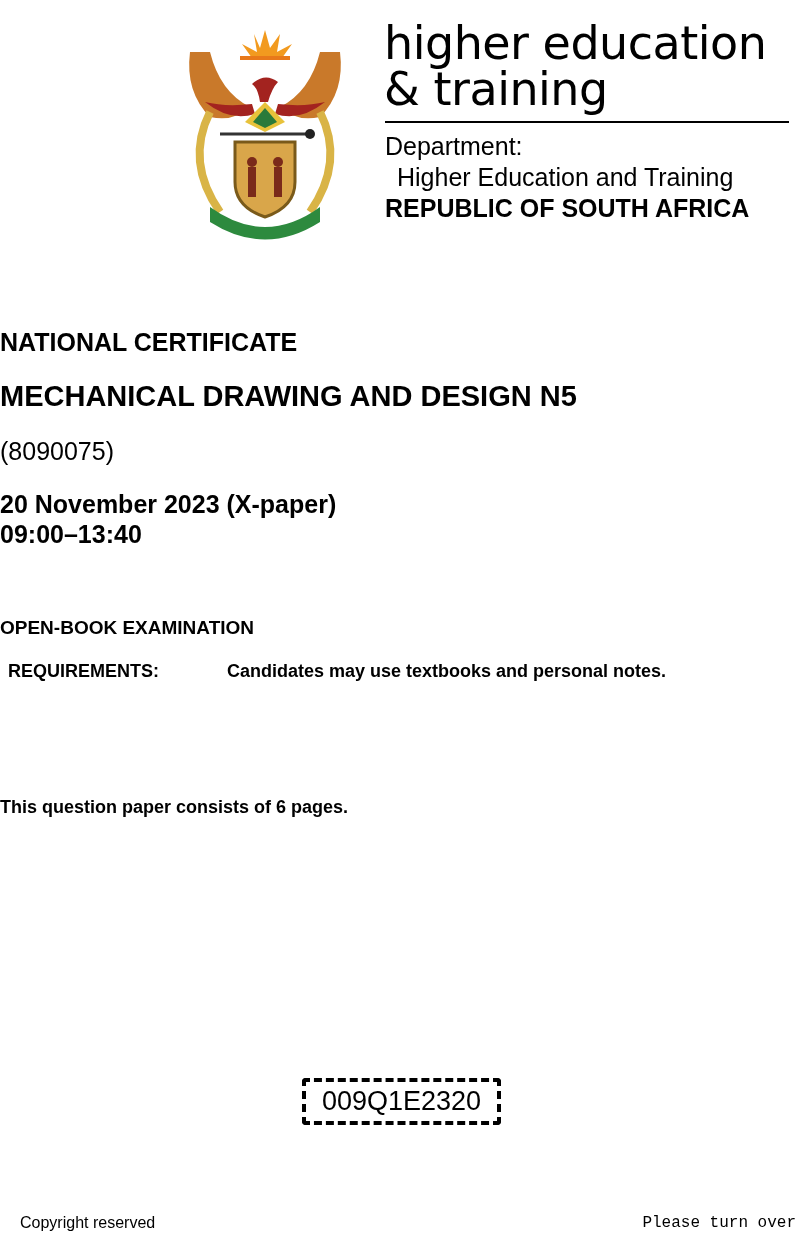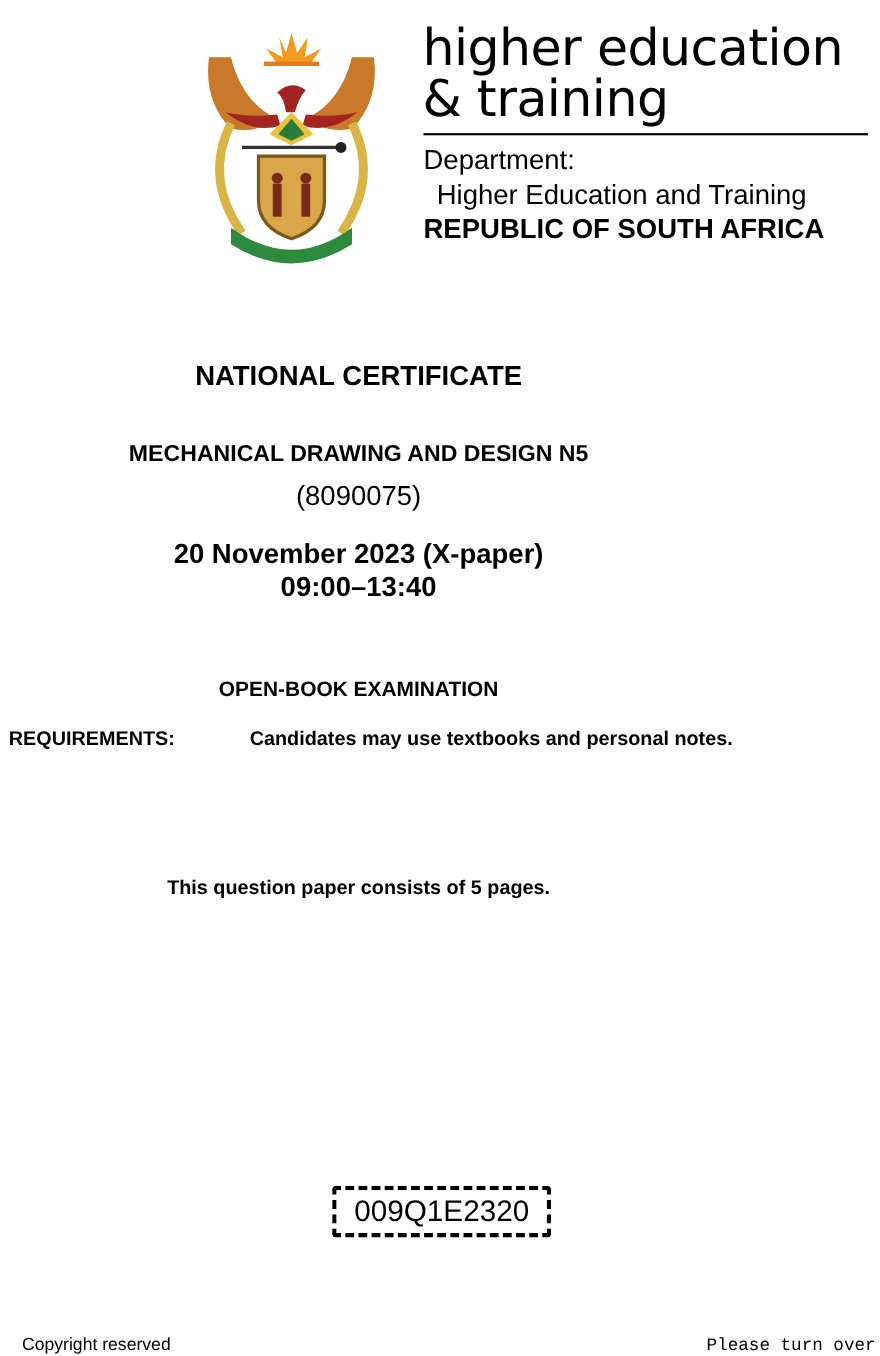--- a/index.html
+++ b/index.html
@@ -1,18 +1,18 @@
 <!DOCTYPE html>
 <html><head>
 <meta charset="utf-8">
 <style>
   html, body { margin:0; padding:0; background:#fff; }
   body { width:800px; height:1233px; position:relative; overflow:hidden; font-family:"Liberation Sans", sans-serif; color:#000; }
   .abs { position:absolute; }
-  .center { left:0; width:652px; text-align:center; }
+  .center { left:0; width:652px; }
   .logo-text-big { font-family:"DejaVu Sans", sans-serif; font-size:46px; line-height:46px; letter-spacing:-0.5px; }
   .dept { font-size:25px; line-height:31px; }
   .bold { font-weight:bold; }
   .code-box { border:4px dashed #000; border-radius:4px; padding:4px 16px; font-size:27px; }
 </style>
 </head>
 <body>
 
 <div class="abs" style="left:180px; top:22px; width:170px; height:220px;">
   <svg width="170" height="220" viewBox="0 0 170 220">
@@ -47,30 +47,30 @@
 </div>
 
 <div class="abs logo-text-big" style="left:384px; top:20px;">higher education</div>
 <div class="abs logo-text-big" style="left:384px; top:66px;">&amp; training</div>
 <div class="abs" style="left:385px; top:121px; width:404px; height:2px; background:#000;"></div>
 <div class="abs dept" style="left:385px; top:131px;">Department:</div>
 <div class="abs dept" style="left:397px; top:162px;">Higher Education and Training</div>
 <div class="abs dept bold" style="left:385px; top:193px;">REPUBLIC OF SOUTH AFRICA</div>
 
 <div class="abs center bold" style="top:328px; font-size:25px;">NATIONAL CERTIFICATE</div>
-<div class="abs center bold" style="top:401px; font-size:21px;">MECHANICAL DRAWING AND DESIGN N5</div>
+<div class="abs center bold" style="top:380px; font-size:29px;">MECHANICAL DRAWING AND DESIGN N5</div>
 <div class="abs center" style="top:437px; font-size:25px;">(8090075)</div>
 <div class="abs center bold" style="top:490px; font-size:25px;">20 November 2023 (X-paper)</div>
 <div class="abs center bold" style="top:520px; font-size:25px;">09:00–13:40</div>
 
 <div class="abs center bold" style="top:617px; font-size:19px;">OPEN-BOOK EXAMINATION</div>
 
 <div class="abs bold" style="left:8px; top:661px; font-size:18px;">REQUIREMENTS:</div>
 <div class="abs bold" style="left:190px; top:661px; font-size:18px;margin-left:37px;">Candidates may use textbooks and personal notes.</div>
 
-<div class="abs center bold" style="top:797px; font-size:18px;">This question paper consists of 5 pages.</div>
+<div class="abs center bold" style="top:797px; font-size:18px;">This question paper consists of 6 pages.</div>
 
 <div class="abs" style="left:302px; top:1078px;">
   <div class="code-box">009Q1E2320</div>
 </div>
 
 <div class="abs" style="left:0px; top:1214px; font-size:16px;padding-left:20px;">Copyright reserved</div>
 <div class="abs" style="right:4px; top:1214px; font-size:16px;font-family:Liberation Mono, monospace;">Please turn over</div>
 
 </body></html>

